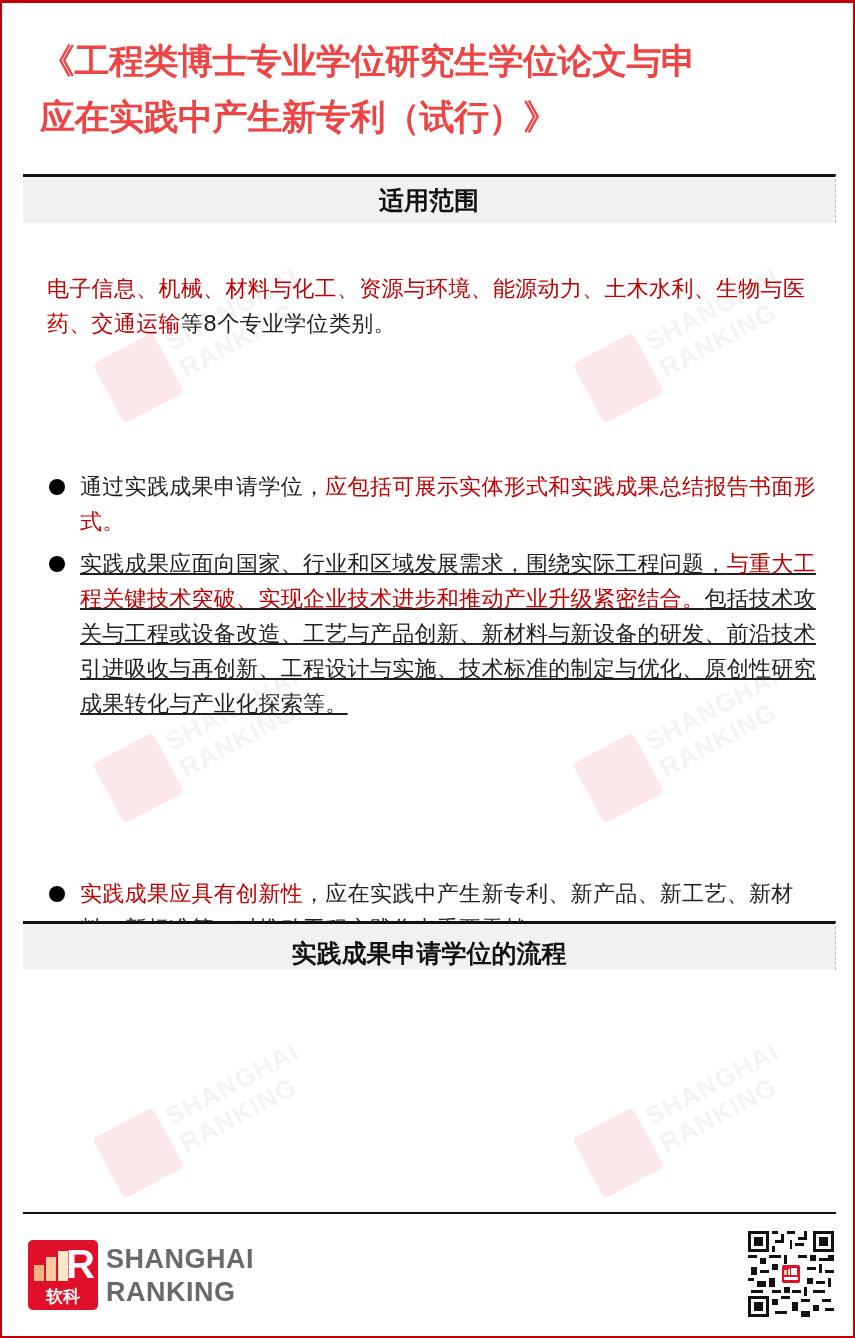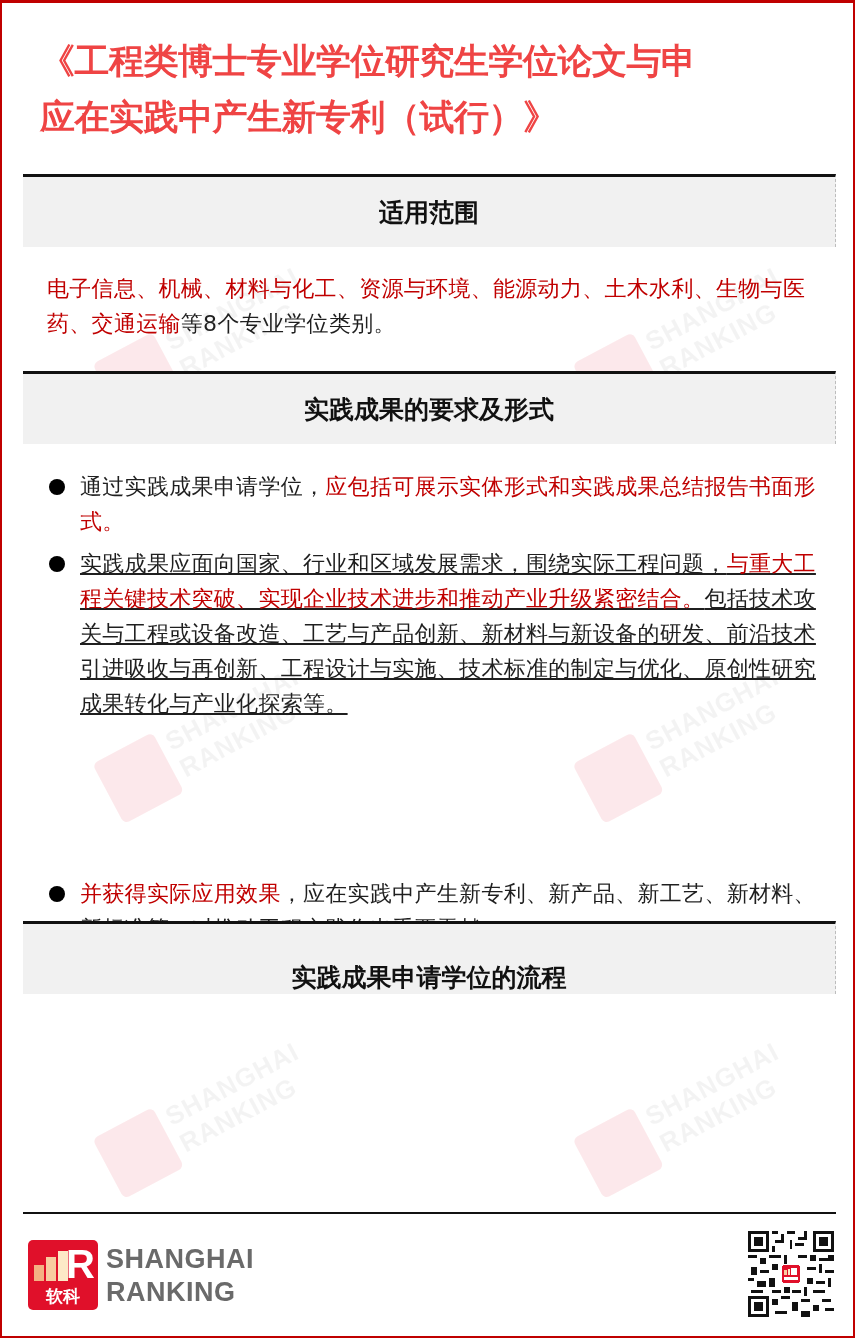--- a/index.html
+++ b/index.html
@@ -8,21 +8,21 @@
     .frame {
       position: absolute; left: 0; top: 0; width: 855px; height: 1338px;
       border: 2px solid #c00000; border-top-width: 3px; background: #fff;
     }
     .title {
       position: absolute; left: 38px; top: 30px; width: 780px;
       font-size: 35px; font-weight: bold; line-height: 56px; color: #ef4444;
       letter-spacing: -0.5px;
     }
     .section-header {
-      position: absolute; left: 21px; width: 813px; height: 73px;
+      position: absolute; left: 21px; width: 813px; height: 49px;
       background: #f1f1f1; border-top: 3px solid #111;
       border-right: 1px dashed #bdbdbd;
       display: flex; align-items: center; justify-content: center;
       font-size: 25px; font-weight: bold; color: #111;
     }
     .para {
       position: absolute; left: 45px; width: 775px;
       font-size: 22px; line-height: 35px; color: #1f1f1f;
       letter-spacing: 0.3px;
     }
@@ -114,38 +114,35 @@
   <h1 class="title">
     <span>《工程类博士专业学位研究生学位论文与申</span><br>
     <span>应在实践中产生新专利（试行）》</span>
   </h1>
 
   <div class="section-header" style="top:171px;">
     <span>适用范围</span>
   </div>
   <p class="para" style="top:268px;"><span class="red">电子信息、机械、材料与化工、资源与环境、能源动力、土木水利、生物与医药、交通运输</span><span>等8个专业学位类别。</span></p>
 
-  <div class="section-header" style="top:368px;">
-    <span>实践成果的要求及形式</span>
-  </div>
 
   <div class="bullet-item" style="top:466px;">
     <span class="bullet-dot"></span>
     <span>通过实践成果申请学位，</span><span class="red">应包括可展示实体形式和实践成果总结报告书面形式。</span>
   </div>
 
   <div class="bullet-item" style="top:543px;text-decoration:underline;">
     <span class="bullet-dot"></span>
     <span>实践成果应面向国家、行业和区域发展需求，围绕实际工程问题，</span><span class="red">与重大工程关键技术突破、实现企业技术进步和推动产业升级紧密结合。</span><span>包括技术攻关与工程或设备改造、工艺与产品创新、新材料与新设备的研发、前沿技术引进吸收与再创新、工程设计与实施、技术标准的制定与优化、原创性研究成果转化与产业化探索等。</span>
   </div>
 
 
   <div class="bullet-item" style="top:873px;">
     <span class="bullet-dot"></span>
-    <span class="red">并获得实际应用效果</span><span>，应在实践中产生新专利、新产品、新工艺、新材料、新标准等，对推动工程实践作出重要贡献。</span>
+    <span class="red">实践成果应具有创新性</span><span>，应在实践中产生新专利、新产品、新工艺、新材料、新标准等，对推动工程实践作出重要贡献。</span>
   </div>
 
   <div class="section-header" style="top:918px;align-items:flex-end;">
     <span>实践成果申请学位的流程</span>
   </div>
 
   <div class="footer-rule"></div>
 
   <div class="logo-box">
     <span class="bar" style="left:6px;height:16px;background:#f4b183;"></span>

